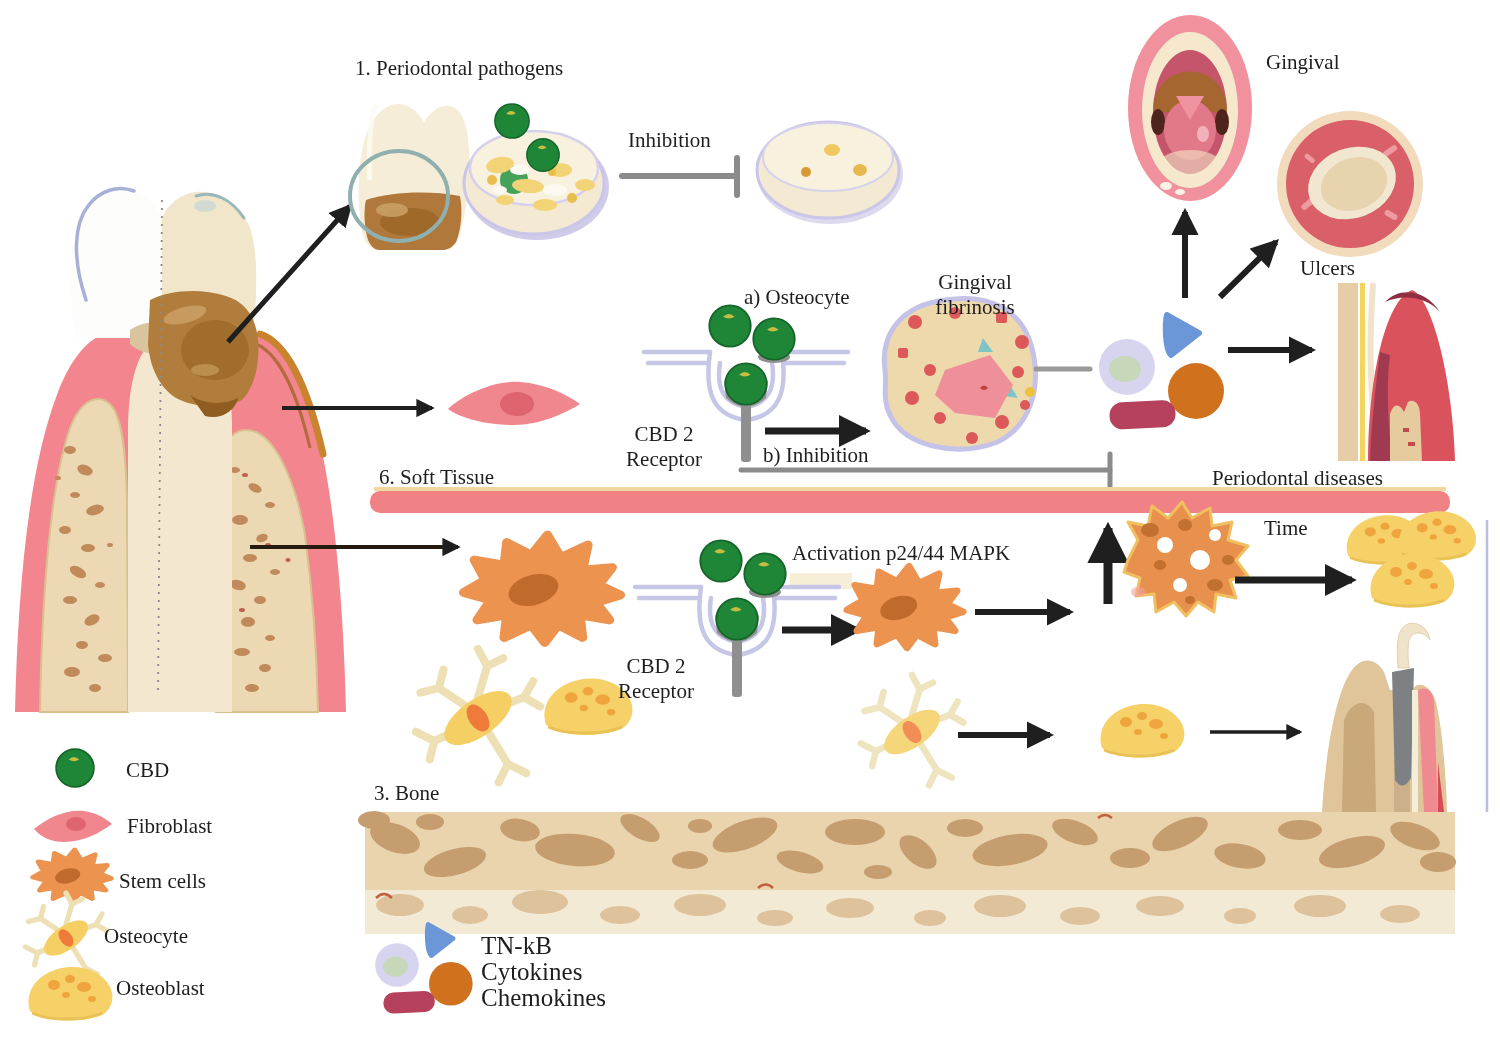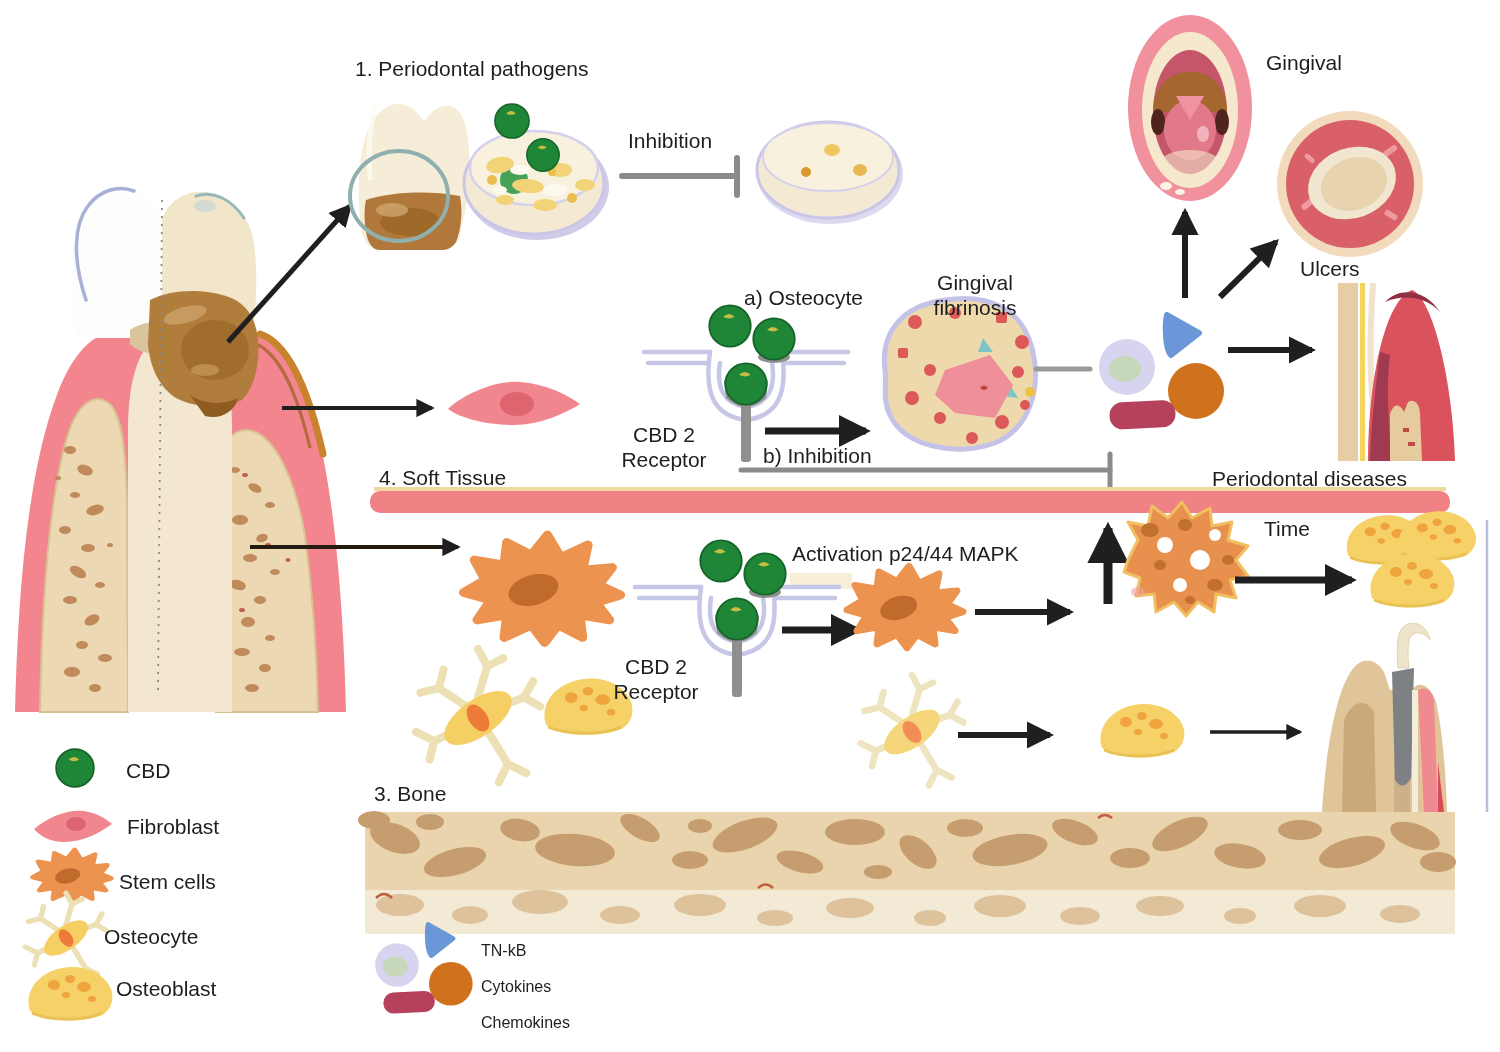--- a/index.html
+++ b/index.html
@@ -1,21 +1,21 @@
 <!DOCTYPE html>
 <html><head>
 <meta charset="utf-8">
 <style>
   html,body{margin:0;padding:0;background:#ffffff;}
   #canvas{position:relative;width:1500px;height:1048px;background:#ffffff;overflow:hidden;
-          font-family:Liberation Sans, sans-serif;}
+          font-family:Liberation Serif, serif;}
   #art{position:absolute;left:0;top:0;}
   .lbl{position:absolute;color:#1e1e1e;font-size:21px;line-height:25px;white-space:pre-line;}
   .ctr{text-align:center;margin-top:36px;}
-  .small{font-size:16px;line-height:36px;}
+  .small{font-size:25px;line-height:26px;}
 </style>
 </head>
 <body>
 
 <div id="canvas">
 
 <svg id="art" width="1500" height="1052" viewBox="0 0 1500 1052">
 <defs>
   <marker id="ah" viewBox="0 0 10 10" refX="8.5" refY="5" markerWidth="4.6" markerHeight="4.6" orient="auto-start-reverse">
     <path d="M0,0 L10,5 L0,10 z" fill="#1f1f1f"></path>
@@ -396,21 +396,21 @@
 <div class="lbl" style="left:355px;top:56px">1. Periodontal pathogens</div>
 <div class="lbl" style="left:628px;top:128px">Inhibition</div>
 <div class="lbl" style="left:1266px;top:50px">Gingival</div>
 <div class="lbl" style="left:1300px;top:256px">Ulcers</div>
 <div class="lbl ctr" style="left:900px;top:234px;width:150px">Gingival
 fibrinosis</div>
 <div class="lbl" style="left:744px;top:285px">a) Osteocyte</div>
 <div class="lbl ctr" style="left:606px;top:386px;width:116px">CBD 2
 Receptor</div>
 <div class="lbl" style="left:763px;top:443px">b) Inhibition</div>
-<div class="lbl" style="left:379px;top:465px">4. Soft Tissue</div>
+<div class="lbl" style="left:379px;top:465px">6. Soft Tissue</div>
 <div class="lbl" style="left:1212px;top:466px">Periodontal diseases</div>
 <div class="lbl" style="left:792px;top:541px">Activation p24/44 MAPK</div>
 <div class="lbl" style="left:1264px;top:516px">Time</div>
 <div class="lbl ctr" style="left:598px;top:618px;width:116px">CBD 2
 Receptor</div>
 <div class="lbl" style="left:374px;top:781px">3. Bone</div>
 
 <div class="lbl" style="left:126px;top:758px">CBD</div>
 <div class="lbl" style="left:127px;top:814px">Fibroblast</div>
 <div class="lbl" style="left:119px;top:869px">Stem cells</div>

